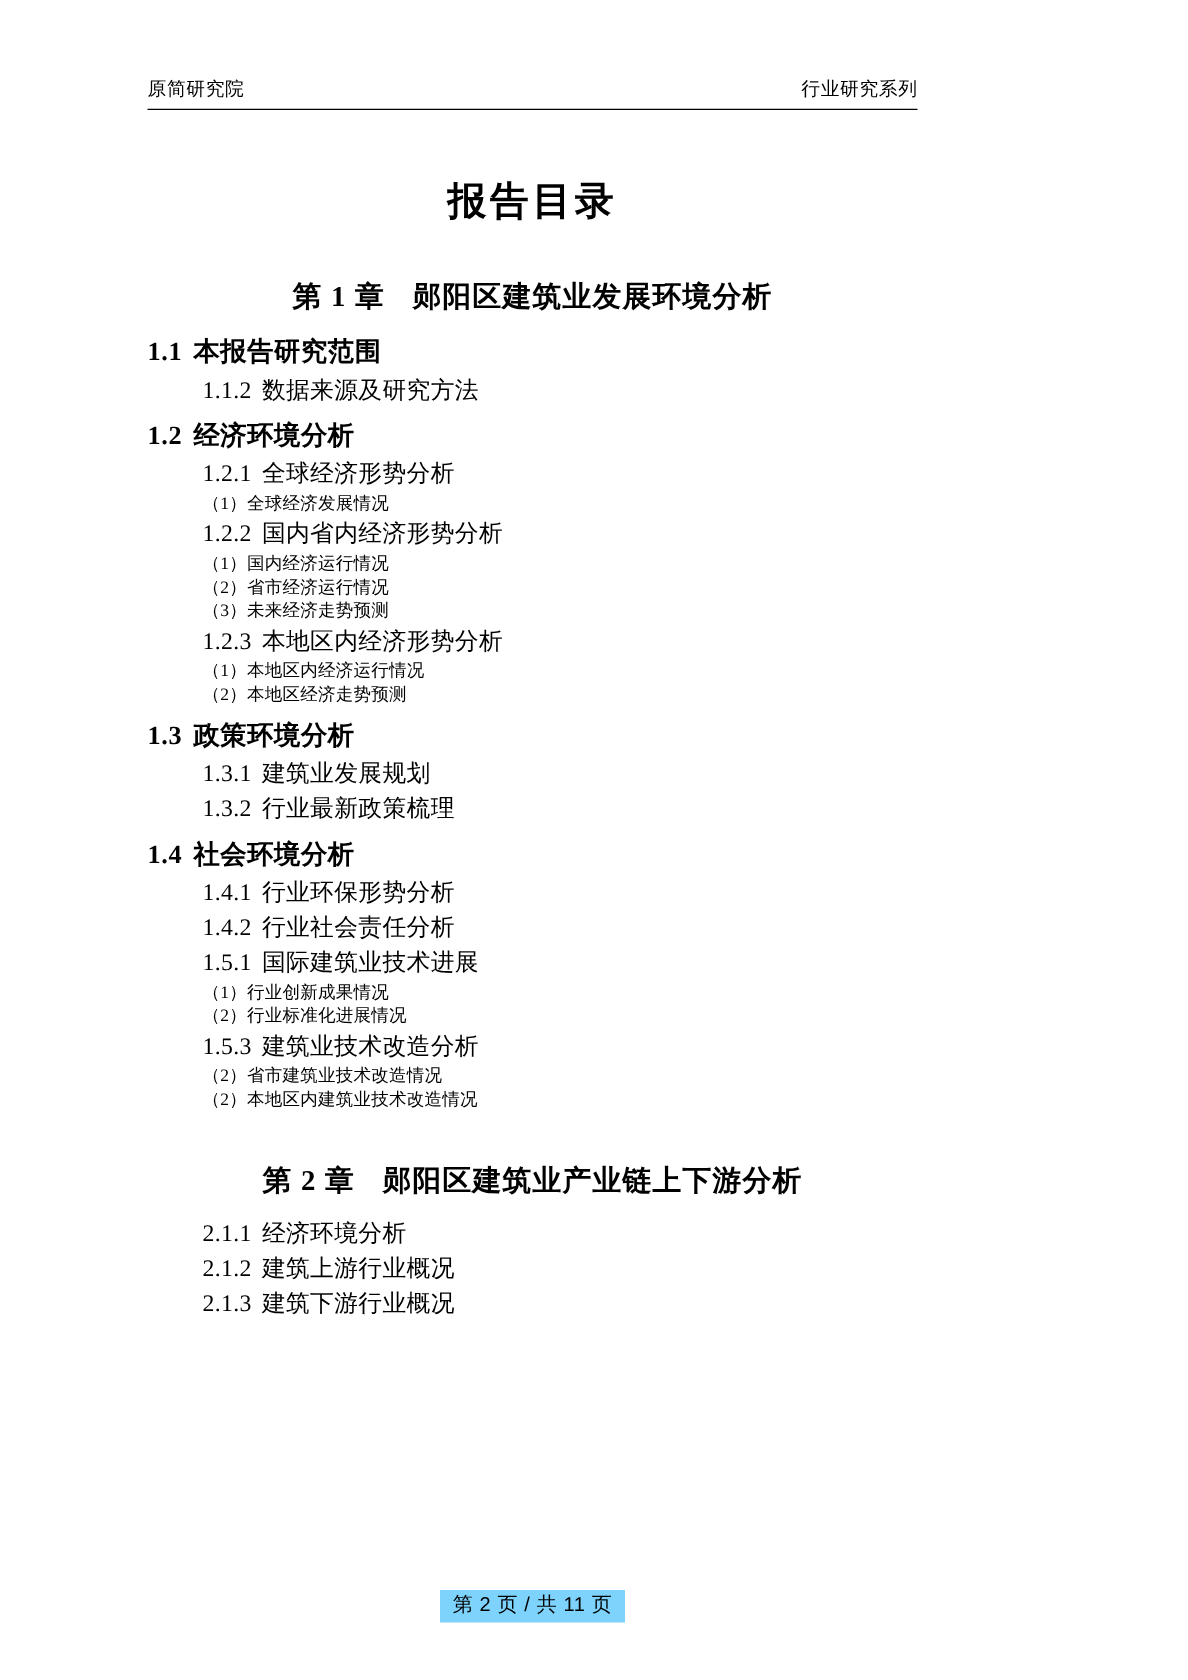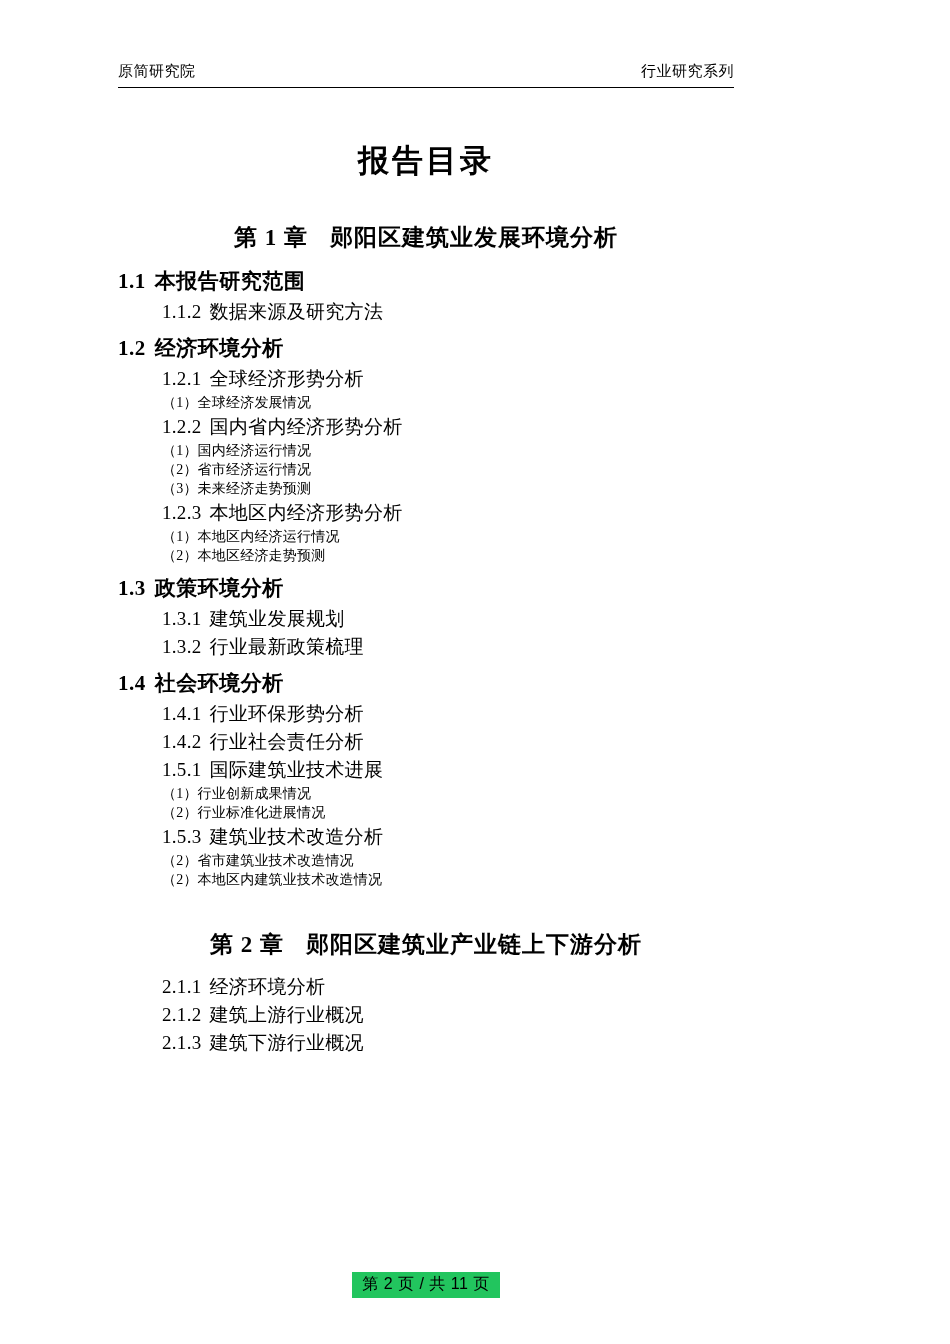--- a/index.html
+++ b/index.html
@@ -84,21 +84,21 @@
     position: absolute;
     left: 0;
     right: 0;
     bottom: 46px;
     text-align: center;
   }
   .footer-inner {
     display: inline-block;
     font-size: 16px;
     font-family: "Liberation Sans", "DejaVu Sans", sans-serif;
-    background: #22c55e;
+    background: #7dd3fc;
     padding: 2px 10px 3px 10px;
     letter-spacing: 0.5px;
   }
 </style>
 </head>
 <body>
 
 <div class="page">
 
   <div class="header">

